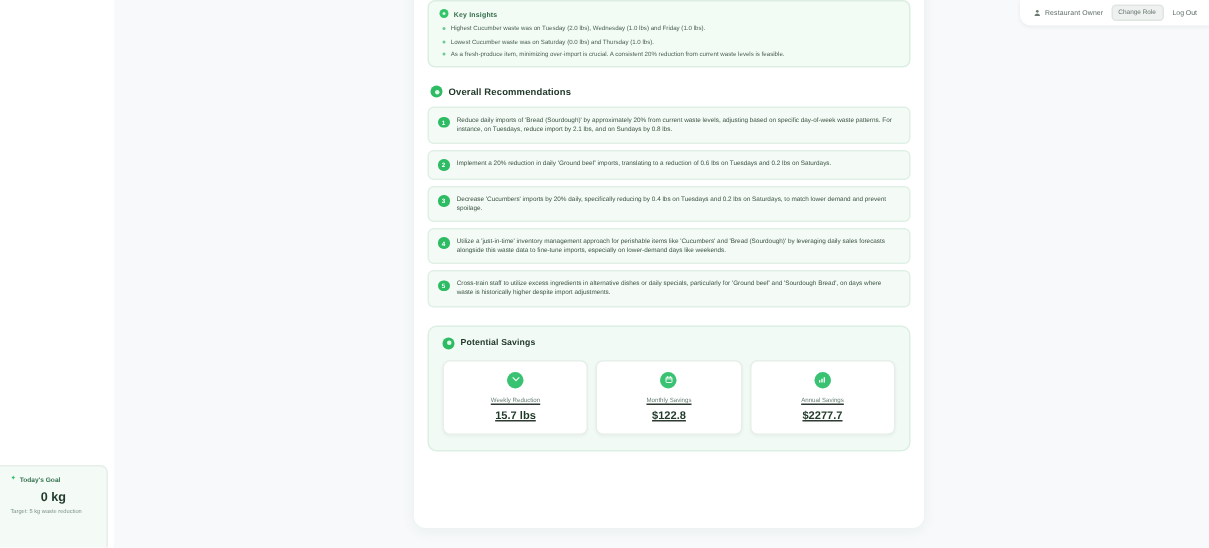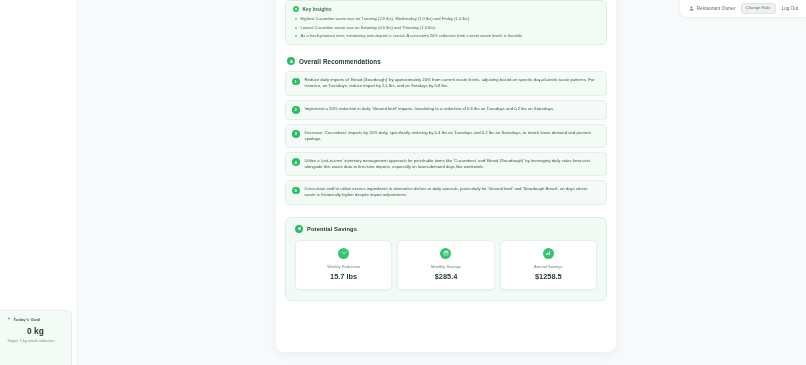--- a/index.html
+++ b/index.html
@@ -132,21 +132,21 @@
     background: #f2faf5;
     border: 1px solid #dcefe3;
     border-radius: 6px;
     padding: 7px 9px 10px 9px;
   }
   .savings-head {
     display: flex; align-items: center; gap: 4px; margin-bottom: 7px;
   }
   .savings-head .section-title { font-size: 5.8px; }
   .savings-grid {
-    display: grid; grid-template-columns: repeat(3, 1fr); gap: 5px;
+    display: grid; grid-template-columns: repeat(3, 1fr); gap: 5px; text-decoration: underline;
   }
   .savings-card {
     background: #ffffff;
     border: 1px solid #e7efea;
     border-radius: 5px;
     padding: 7px 4px 8px 4px;
     text-align: center;
     box-shadow: 0 1px 2px rgba(40,60,50,.04);
   }
   .savings-ico {
@@ -270,33 +270,33 @@
 
       <div class="savings-card">
         <div class="savings-ico">
           <svg width="6" height="6" viewBox="0 0 12 12">
             <rect x="2" y="3" width="8" height="7" rx="1" fill="none" stroke="#ffffff" stroke-width="1.2"></rect>
             <path d="M2 5.2 H10" stroke="#ffffff" stroke-width="1.2"></path>
             <path d="M4.2 2 V3.6 M7.8 2 V3.6" stroke="#ffffff" stroke-width="1.2" stroke-linecap="round"></path>
           </svg>
         </div>
         <div class="savings-label">Monthly Savings</div>
-        <div class="savings-value">$285.4</div>
+        <div class="savings-value">$122.8</div>
       </div>
 
       <div class="savings-card">
         <div class="savings-ico">
           <svg width="6" height="6" viewBox="0 0 12 12">
             <rect x="2" y="7" width="1.8" height="3" fill="#ffffff"></rect>
             <rect x="5.1" y="5" width="1.8" height="5" fill="#ffffff"></rect>
             <rect x="8.2" y="3" width="1.8" height="7" fill="#ffffff"></rect>
           </svg>
         </div>
         <div class="savings-label">Annual Savings</div>
-        <div class="savings-value">$1258.5</div>
+        <div class="savings-value">$2277.7</div>
       </div>
 
     </div>
   </div>
 
 </div>
 
 <div class="goal-widget">
   <div class="goal-head">
     <span class="goal-star">✦</span>

